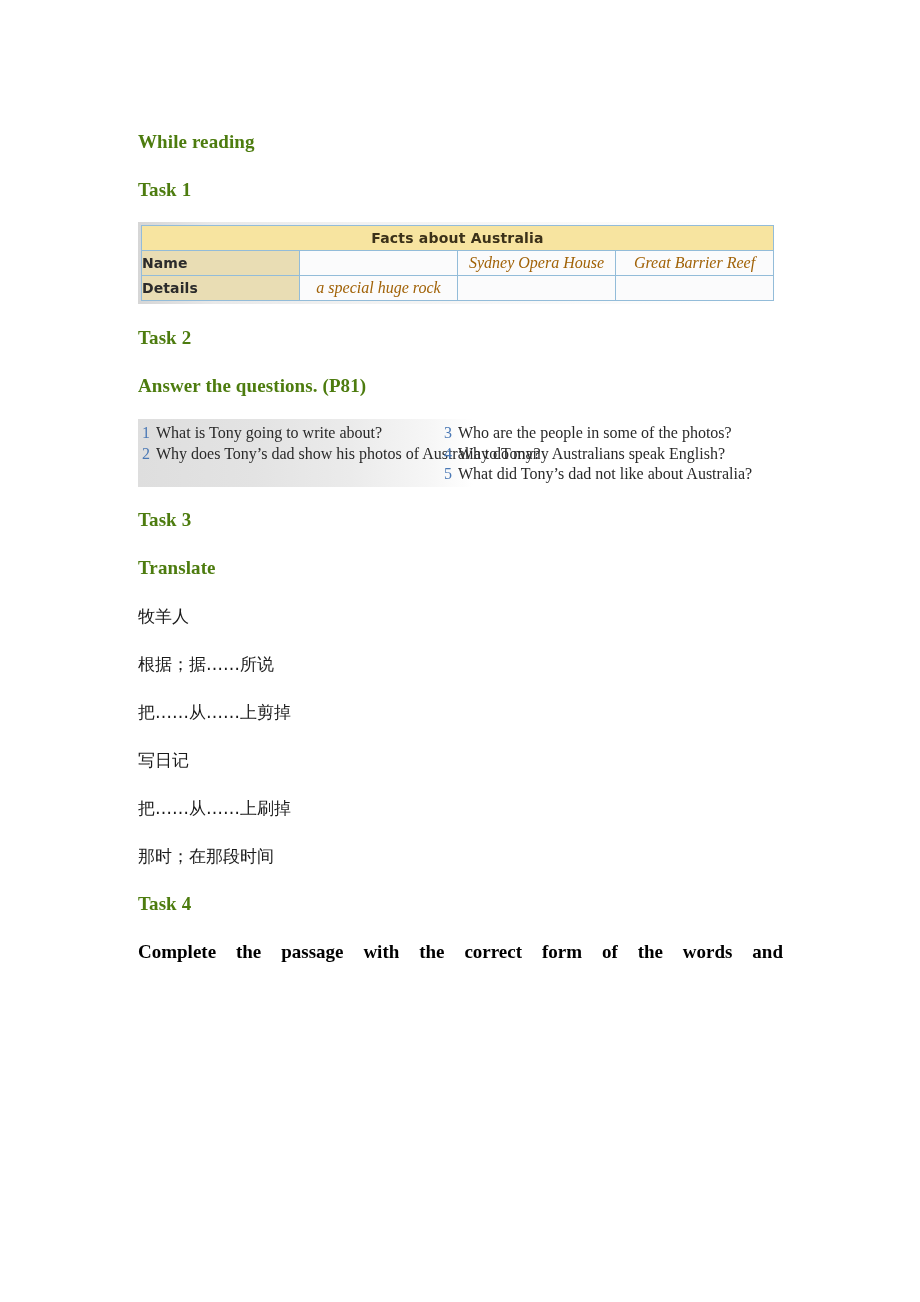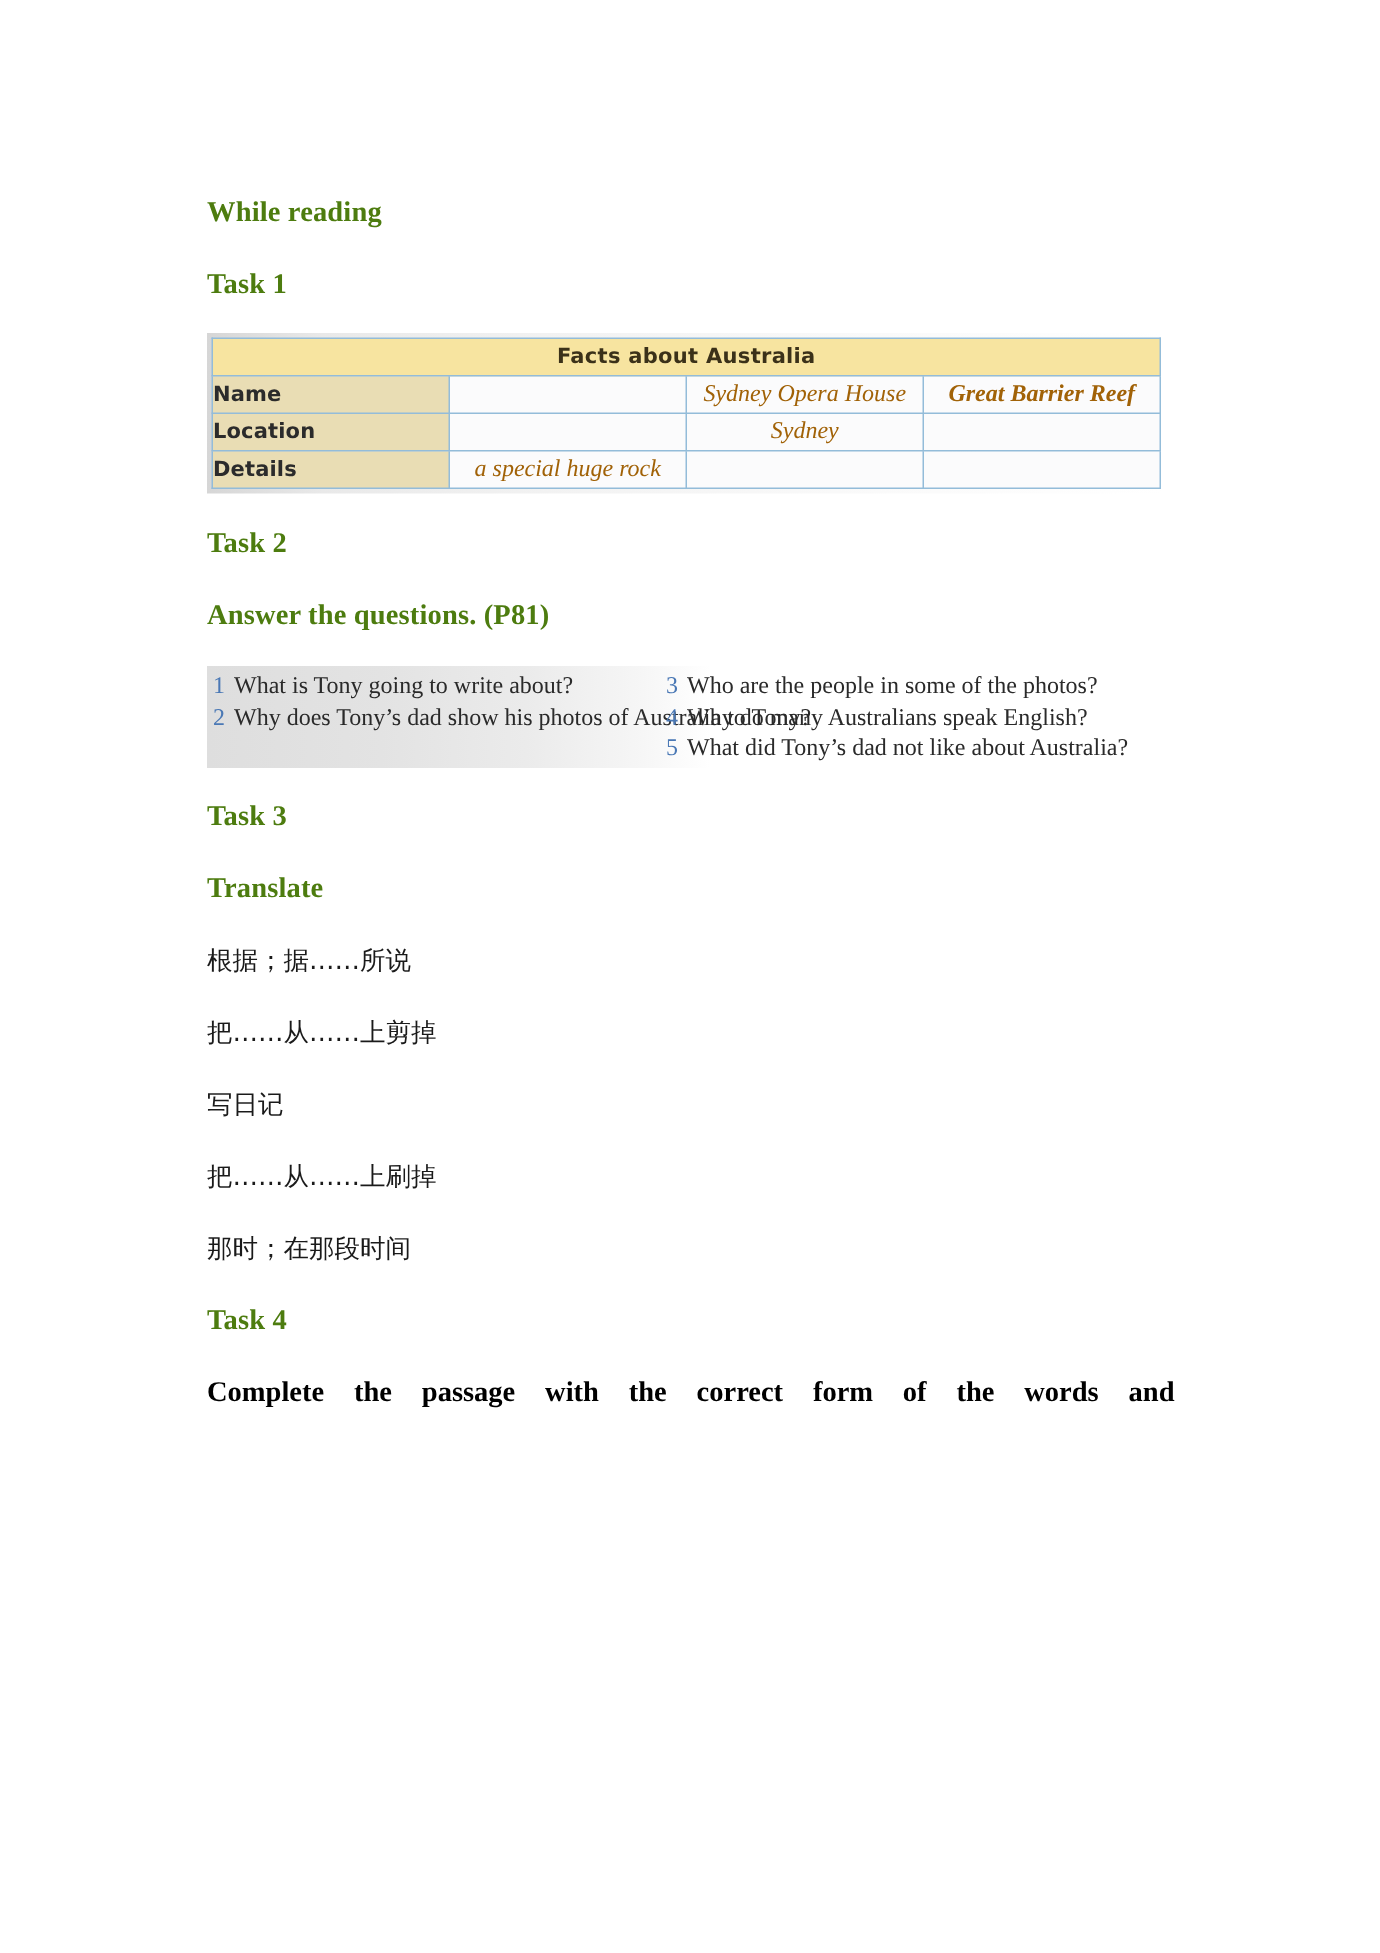--- a/index.html
+++ b/index.html
@@ -111,21 +111,21 @@
     text-align: center;
     font-family: "Liberation Serif", "DejaVu Serif", serif;
     font-style: italic;
     font-size: 16px;
     color: #a16207;
     height: 26px;
   }
   .col-head { width: 90px; }
   .col-a { width: 181px; }
   .col-b { width: 181px; }
-  .col-c { width: 181px; font-weight: bold; }
+  .col-c { width: 181px; }
 
   
   .q-box {
     position: relative;
     width: 645px;
     height: 68px;
     margin-top: 9px;
     margin-bottom: 9px;
     background: linear-gradient(to right, #dedede 0%, #e3e3e3 18%, #ebebeb 33%, #f6f6f6 45%, #ffffff 52%, #ffffff 100%);
   }
@@ -168,26 +168,20 @@
             <tr>
           <td class="t-title" colspan="4">Facts about Australia</td>
         </tr>
         <tr>
           <td class="t-rowhead col-head">Name</td>
           <td class="t-cell col-a"></td>
           <td class="t-cell col-b">Sydney Opera House</td>
           <td class="t-cell col-c">Great Barrier Reef</td>
         </tr>
         <tr>
-          <td class="t-rowhead col-head">Location</td>
-          <td class="t-cell col-a"></td>
-          <td class="t-cell col-b">Sydney</td>
-          <td class="t-cell col-c"></td>
-        </tr>
-        <tr>
           <td class="t-rowhead col-head">Details</td>
           <td class="t-cell col-a">a special huge rock</td>
           <td class="t-cell col-b"></td>
           <td class="t-cell col-c"></td>
         </tr>
       </tbody>
         </table>
     </div>
 
     <div class="heading">Task 2</div>
@@ -216,20 +210,21 @@
         <div class="q-item">
           <span class="q-num">5</span>
           <span class="q-text">What did Tony’s dad not like about Australia?</span>
         </div>
       </div>
     </div>
 
     <div class="heading">Task 3</div>
     <div class="heading">Translate</div>
 
+    <div class="cn-line">牧羊人</div>
     <div class="cn-line">根据；据……所说</div>
     <div class="cn-line">把……从……上剪掉</div>
     <div class="cn-line">写日记</div>
     <div class="cn-line">把……从……上刷掉</div>
     <div class="cn-line">那时；在那段时间</div>
 
     <div class="heading">Task 4</div>
     <div class="heading-block">
       <span class="l1">Complete  the  passage  with  the  correct  form  of  the  words  and</span>
     </div>

